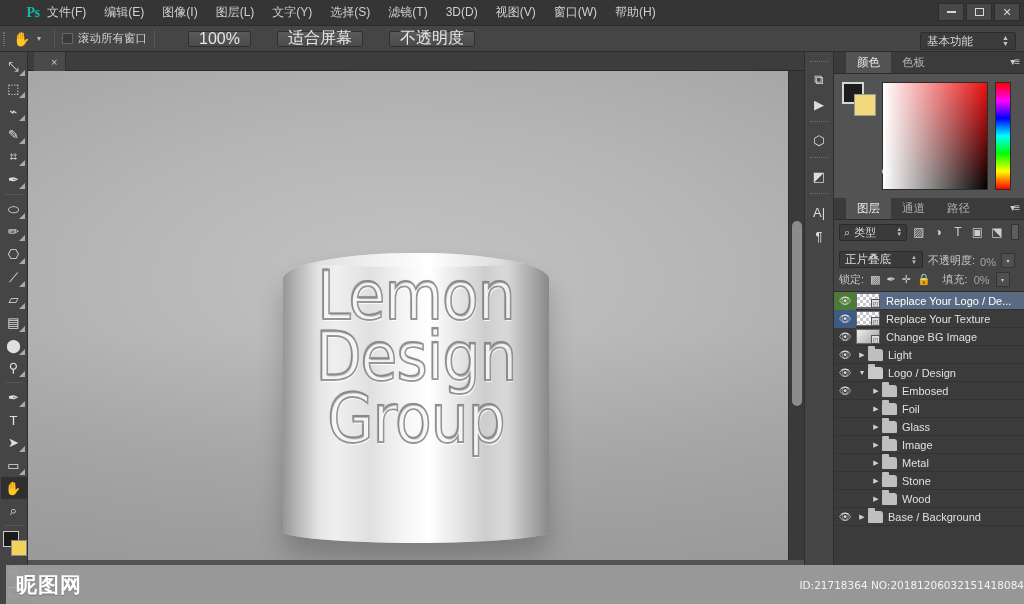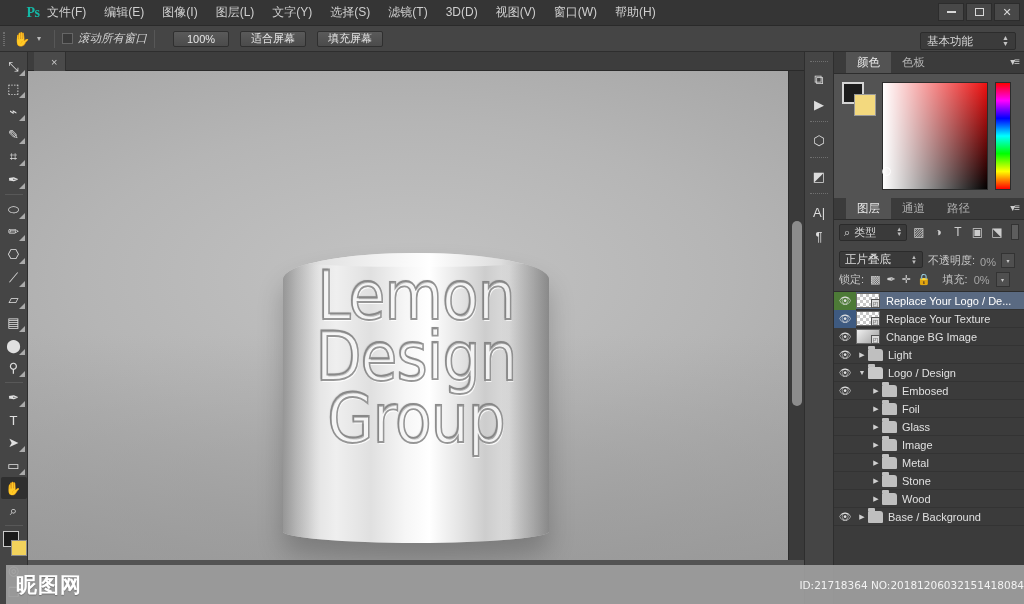--- a/index.html
+++ b/index.html
@@ -45,26 +45,26 @@
     display: flex; align-items: center;
   }
   .opt-grip { width: 8px; height: 26px; display:flex; align-items:center; justify-content:center; }
   .opt-grip i { display:block; width:2px; height:14px; border-left:1px dotted #6d6d6d; border-right:1px dotted #6d6d6d;}
   .opt-tool {
     width: 28px; height: 24px; display: flex; align-items: center; justify-content: center;
     color: #e2e2e2; font-size: 14px;
   }
   .opt-caret { color: #b9b9b9; font-size: 8px; margin: 0 6px 0 1px; }
   .opt-sep { width: 1px; height: 18px; background: #393939; border-right: 1px solid #575757; margin: 0 7px; }
-  .opt-check { display: flex; align-items: center; gap: 5px; font-size: 11.5px; color: #d2d2d2; font-style: italic; }
+  .opt-check { display: flex; align-items: center; gap: 5px; font-size: 11.5px; color: #d2d2d2; }
   .cbox { width: 11px; height: 11px; background: #3a3a3a; border: 1px solid #666; }
   .opt-btn {
-    height: 16px; min-width: 56px; padding: 0 10px; margin-left: 11px;
+    height: 16px; min-width: 56px; padding: 0 10px; margin-left: 26px;
     background: linear-gradient(#5a5a5a,#4b4b4b); border: 1px solid #2f2f2f;
-    border-radius: 2px; color: #e6e6e6; font-size: 11px;
+    border-radius: 2px; color: #e6e6e6; font-size: 16px;
     display: flex; align-items: center; justify-content: center;
   }
   .ws-select {
     position: absolute; right: 8px; top: 6px; height: 18px; width: 96px;
     background: #3b3b3b; border: 1px solid #2c2c2c; border-radius: 2px;
     display: flex; align-items: center; padding: 0 6px;
     color: #d8d8d8; font-size: 11.5px;
   }
   .ws-arrows { margin-left: auto; font-size: 7px; line-height: 6px; color: #c5c5c5; text-align:center;}
 
@@ -320,21 +320,21 @@
     <div class="opt-tool">✋</div>
     <div class="opt-caret">▾</div>
     <div class="opt-sep"></div>
     <label class="opt-check">
       <span class="cbox"></span>
       <span>滚动所有窗口</span>
     </label>
     <div class="opt-sep"></div>
     <div class="opt-btn">100%</div>
     <div class="opt-btn">适合屏幕</div>
-    <div class="opt-btn">填充屏幕</div>
+    <div class="opt-btn">不透明度</div>
     <div class="ws-select">
       <span>基本功能</span>
       <span class="ws-arrows">▲<br>▼</span>
     </div>
   </div>
 
   <div class="toolbar">
     <div class="tool">⤡</div>
     <div class="tool">⬚</div>
     <div class="tool">⌁</div>

